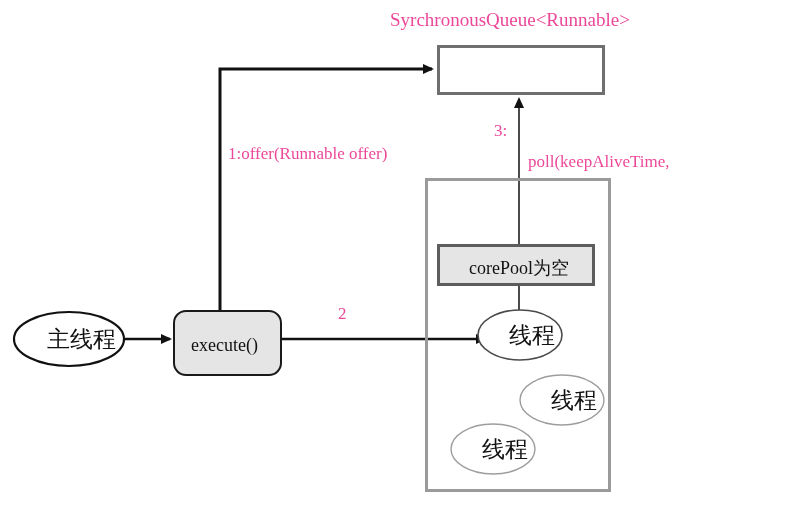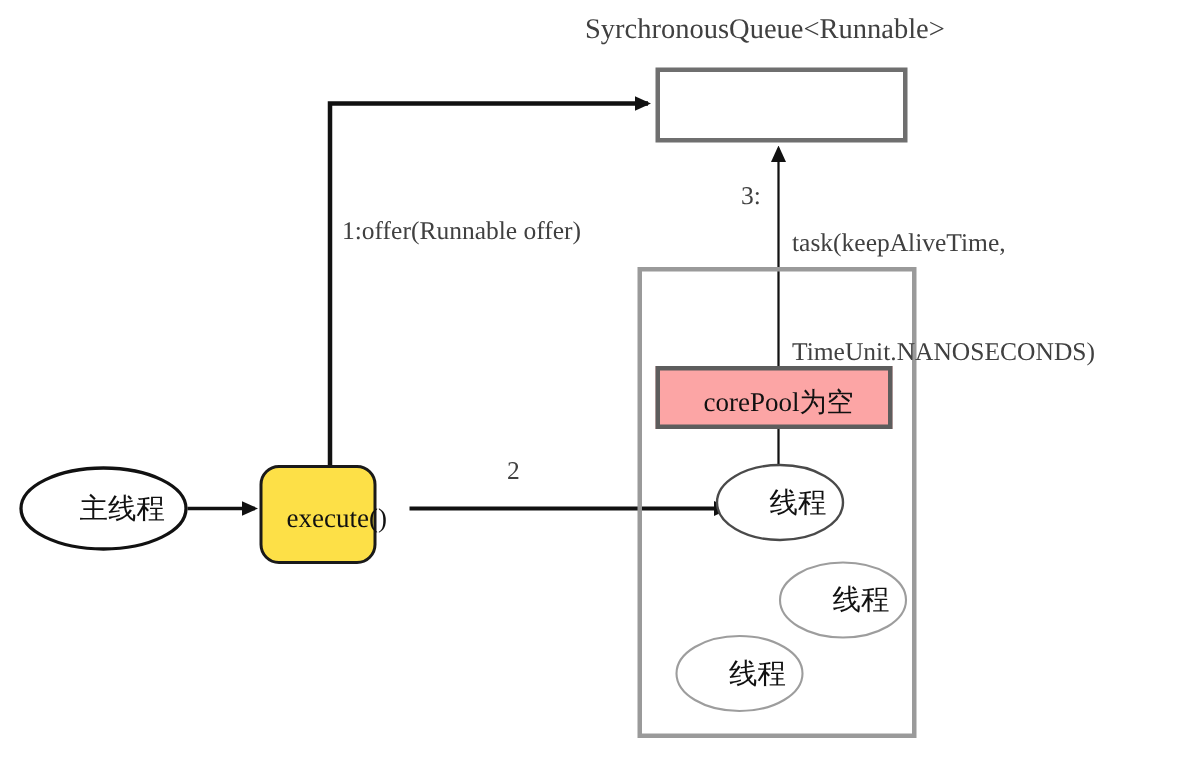--- a/index.html
+++ b/index.html
@@ -21,21 +21,21 @@
     left: 0;
     top: 0;
     width: 801px;
     height: 518px;
     pointer-events: none;
   }
   .lbl {
     position: absolute;
     white-space: pre;
     line-height: 1.25;
-    color: #404040;
+    color: #ec4899;
   }
   .node-text {
     position: absolute;
     display: flex;
     align-items: center;
     justify-content: center;
     text-align: center;
     white-space: pre;
     color: #111111;
   }
@@ -77,41 +77,41 @@
   }
 
   
   #core-pool-box {
     position: absolute;
     left: 437px;
     top: 244px;
     width: 158px;
     height: 42px;
     border: 3px solid #5d5d5d;
-    background: #fca5a5;
+    background: #e5e5e5;
     box-sizing: border-box;
   }
   #core-pool-label {
     left: 0;
     top: 0;
     width: 158px;
     height: 42px;
     font-size: 18px;
   }
 
   
   #execute-box {
     position: absolute;
     left: 173px;
     top: 310px;
-    width: 78px;
+    width: 109px;
     height: 66px;
     border: 2.5px solid #1a1a1a;
     border-radius: 13px;
-    background: #fde047;
+    background: #e5e5e5;
     box-sizing: border-box;
   }
   #execute-label {
     left: 0;
     top: 0;
     width: 99px;
     height: 66px;
     font-size: 18px;
   }
 
@@ -132,21 +132,21 @@
     font-size: 17px;
   }
   #step2-label {
     left: 338px;
     top: 303px;
     font-size: 17px;
   }
 
   
   .ellipse-cap {
-    font-size: 19px;
+    font-size: 23px;
     padding-left: 12px;
   }
   #main-thread-cap  { left: 16px;  top: 313px; width: 107px; height: 52px; }
   #thread1-cap      { left: 483px; top: 312px; width: 74px;  height: 46px; }
   #thread2-cap      { left: 525px; top: 377px; width: 74px;  height: 46px; }
   #thread3-cap      { left: 456px; top: 426px; width: 74px;  height: 46px; }
 </style>
 </head>
 <body>
 
@@ -200,19 +200,18 @@
 
   <div class="node-text ellipse-cap" id="thread2-cap">线程</div>
 
   <div class="node-text ellipse-cap" id="thread3-cap">线程</div>
 
   <div class="lbl" id="offer-label">1:offer(Runnable offer)</div>
 
   <div class="lbl" id="step3-label">3:</div>
 
   <div class="lbl" id="poll-label">
-    <div>task(keepAliveTime,</div>
-    <div style="margin-top:10px">TimeUnit.NANOSECONDS)</div>
+    <div>poll(keepAliveTime,</div>
   </div>
 
   <div class="lbl" id="step2-label">2</div>
 
 </div>
 
 </body></html>

